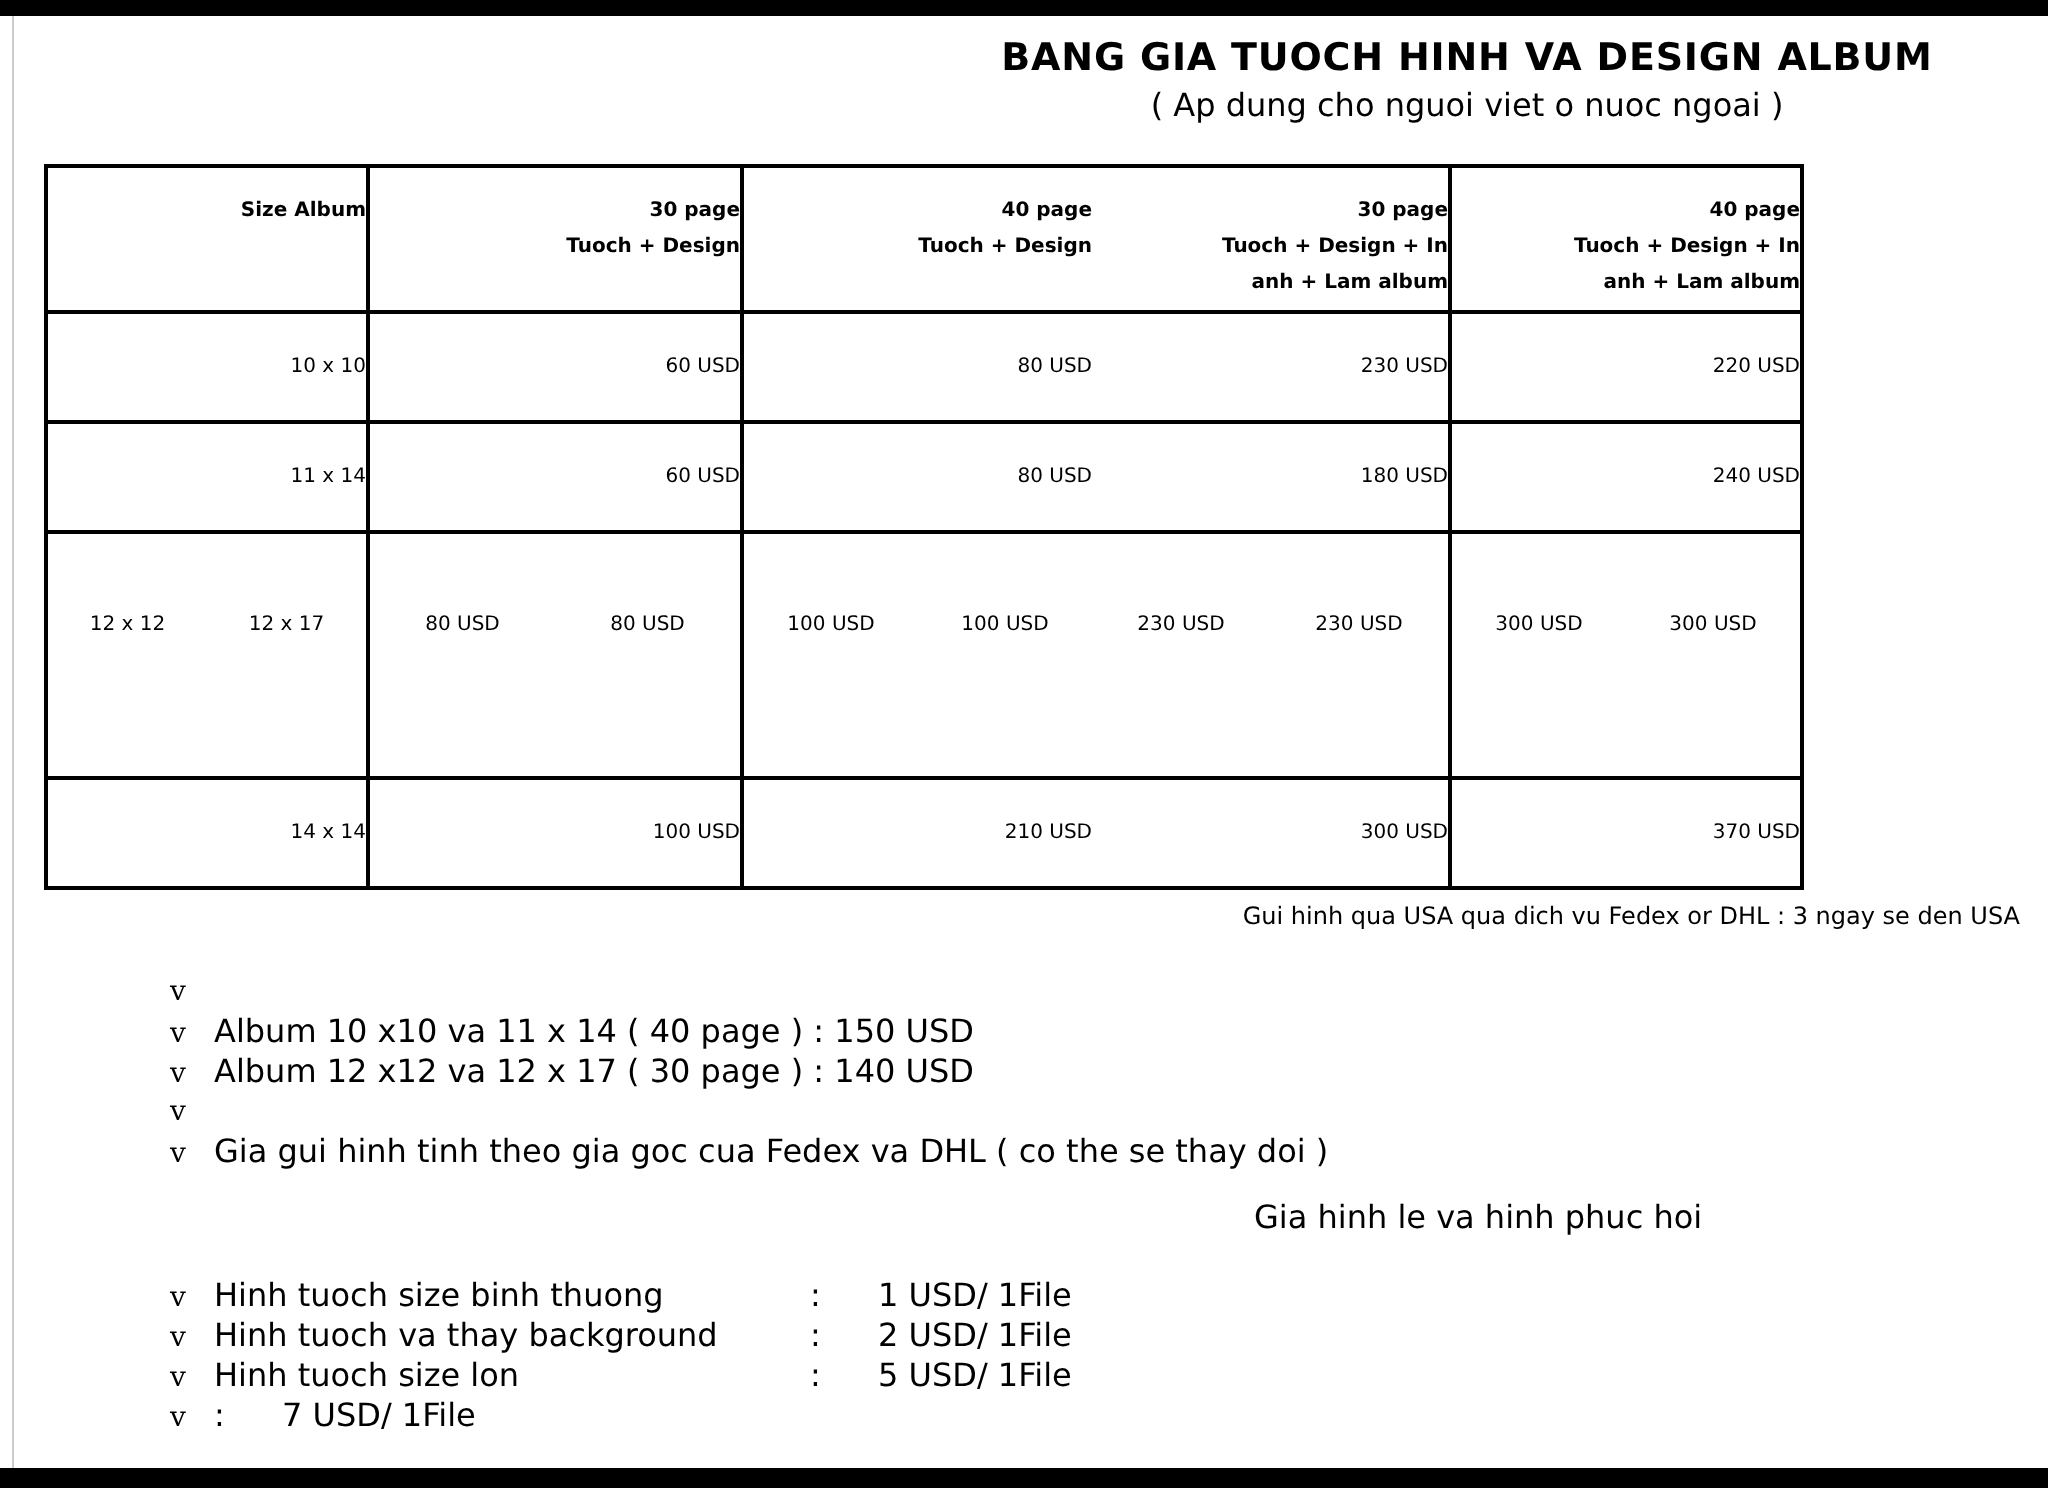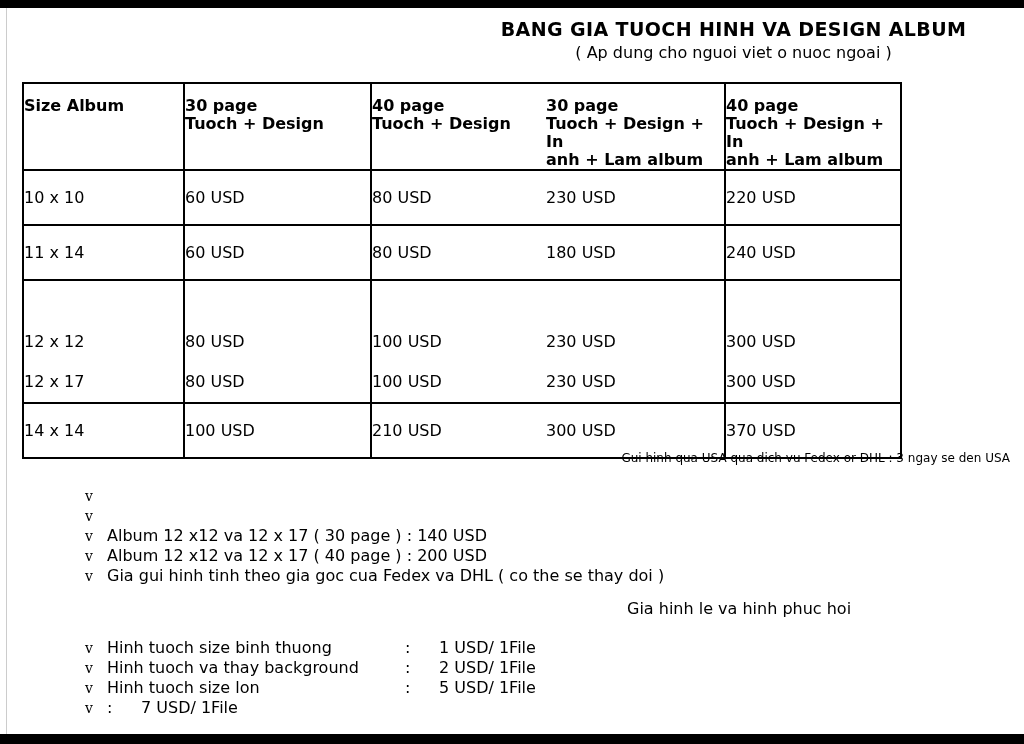--- a/index.html
+++ b/index.html
@@ -34,34 +34,34 @@
     border-collapse:collapse; table-layout:fixed;
     width:878px;
   }
   .price-table col.c0 { width:161px; }
   .price-table col.c1 { width:187px; }
   .price-table col.c2 { width:175px; }
   .price-table col.c3 { width:179px; }
   .price-table col.c4 { width:176px; }
   .price-table th, .price-table td {
     border:2px solid #000;
-    text-align:left;
-    font-size:16px;
+    text-align:right;
+    font-size:10px;
   }
   
   .price-table th:nth-child(3), .price-table td:nth-child(3) { border-right:none; }
   .price-table th:nth-child(4), .price-table td:nth-child(4) { border-left:none; }
   .price-table th {
     font-weight:bold; vertical-align:top; padding-top:13px;
     height:73px; line-height:18px;
   }
   .price-table tr.r-single td { height:55px; vertical-align:middle;margin-top:48px; }
   .price-table tr.r-double td { height:110px; padding:0; }
   .dcell {
-    display:flex; flex-direction:column; justify-content:space-around;
+    display:flex; flex-direction:row; justify-content:space-around;
     height:81px;
     margin-top:40px;
   }
   .note-shipping {
     position:absolute; top:451px; right:14px;
     font-size:12px; white-space:nowrap;
   }
   .blist { position:absolute; font-size:16px; }
   .list-albums { left:85px; top:486px; }
   .list-retouch { left:85px; top:638px; }
@@ -180,28 +180,28 @@
   </table>
 
 <div class="note-shipping">Gui hinh qua USA qua dich vu Fedex or DHL : 3 ngay se den USA</div>
 
 <div class="blist list-albums">
   <div class="blist-row">
     <span class="bullet">v</span>
   </div>
   <div class="blist-row">
     <span class="bullet">v</span>
+    <span class="blist-text">Album 10 x10 va 11 x 14 ( 40 page ) : 150 USD</span>
   </div>
   <div class="blist-row">
     <span class="bullet">v</span>
     <span class="blist-text">Album 12 x12 va 12 x 17 ( 30 page ) : 140 USD</span>
   </div>
   <div class="blist-row">
     <span class="bullet">v</span>
-    <span class="blist-text">Album 12 x12 va 12 x 17 ( 40 page ) : 200 USD</span>
   </div>
   <div class="blist-row">
     <span class="bullet">v</span>
     <span class="blist-text">Gia gui hinh tinh theo gia goc cua Fedex va DHL ( co the se thay doi )</span>
   </div>
 </div>
 
 <div class="section-heading">Gia hinh le va hinh phuc hoi</div>
 
 <div class="blist list-retouch">

